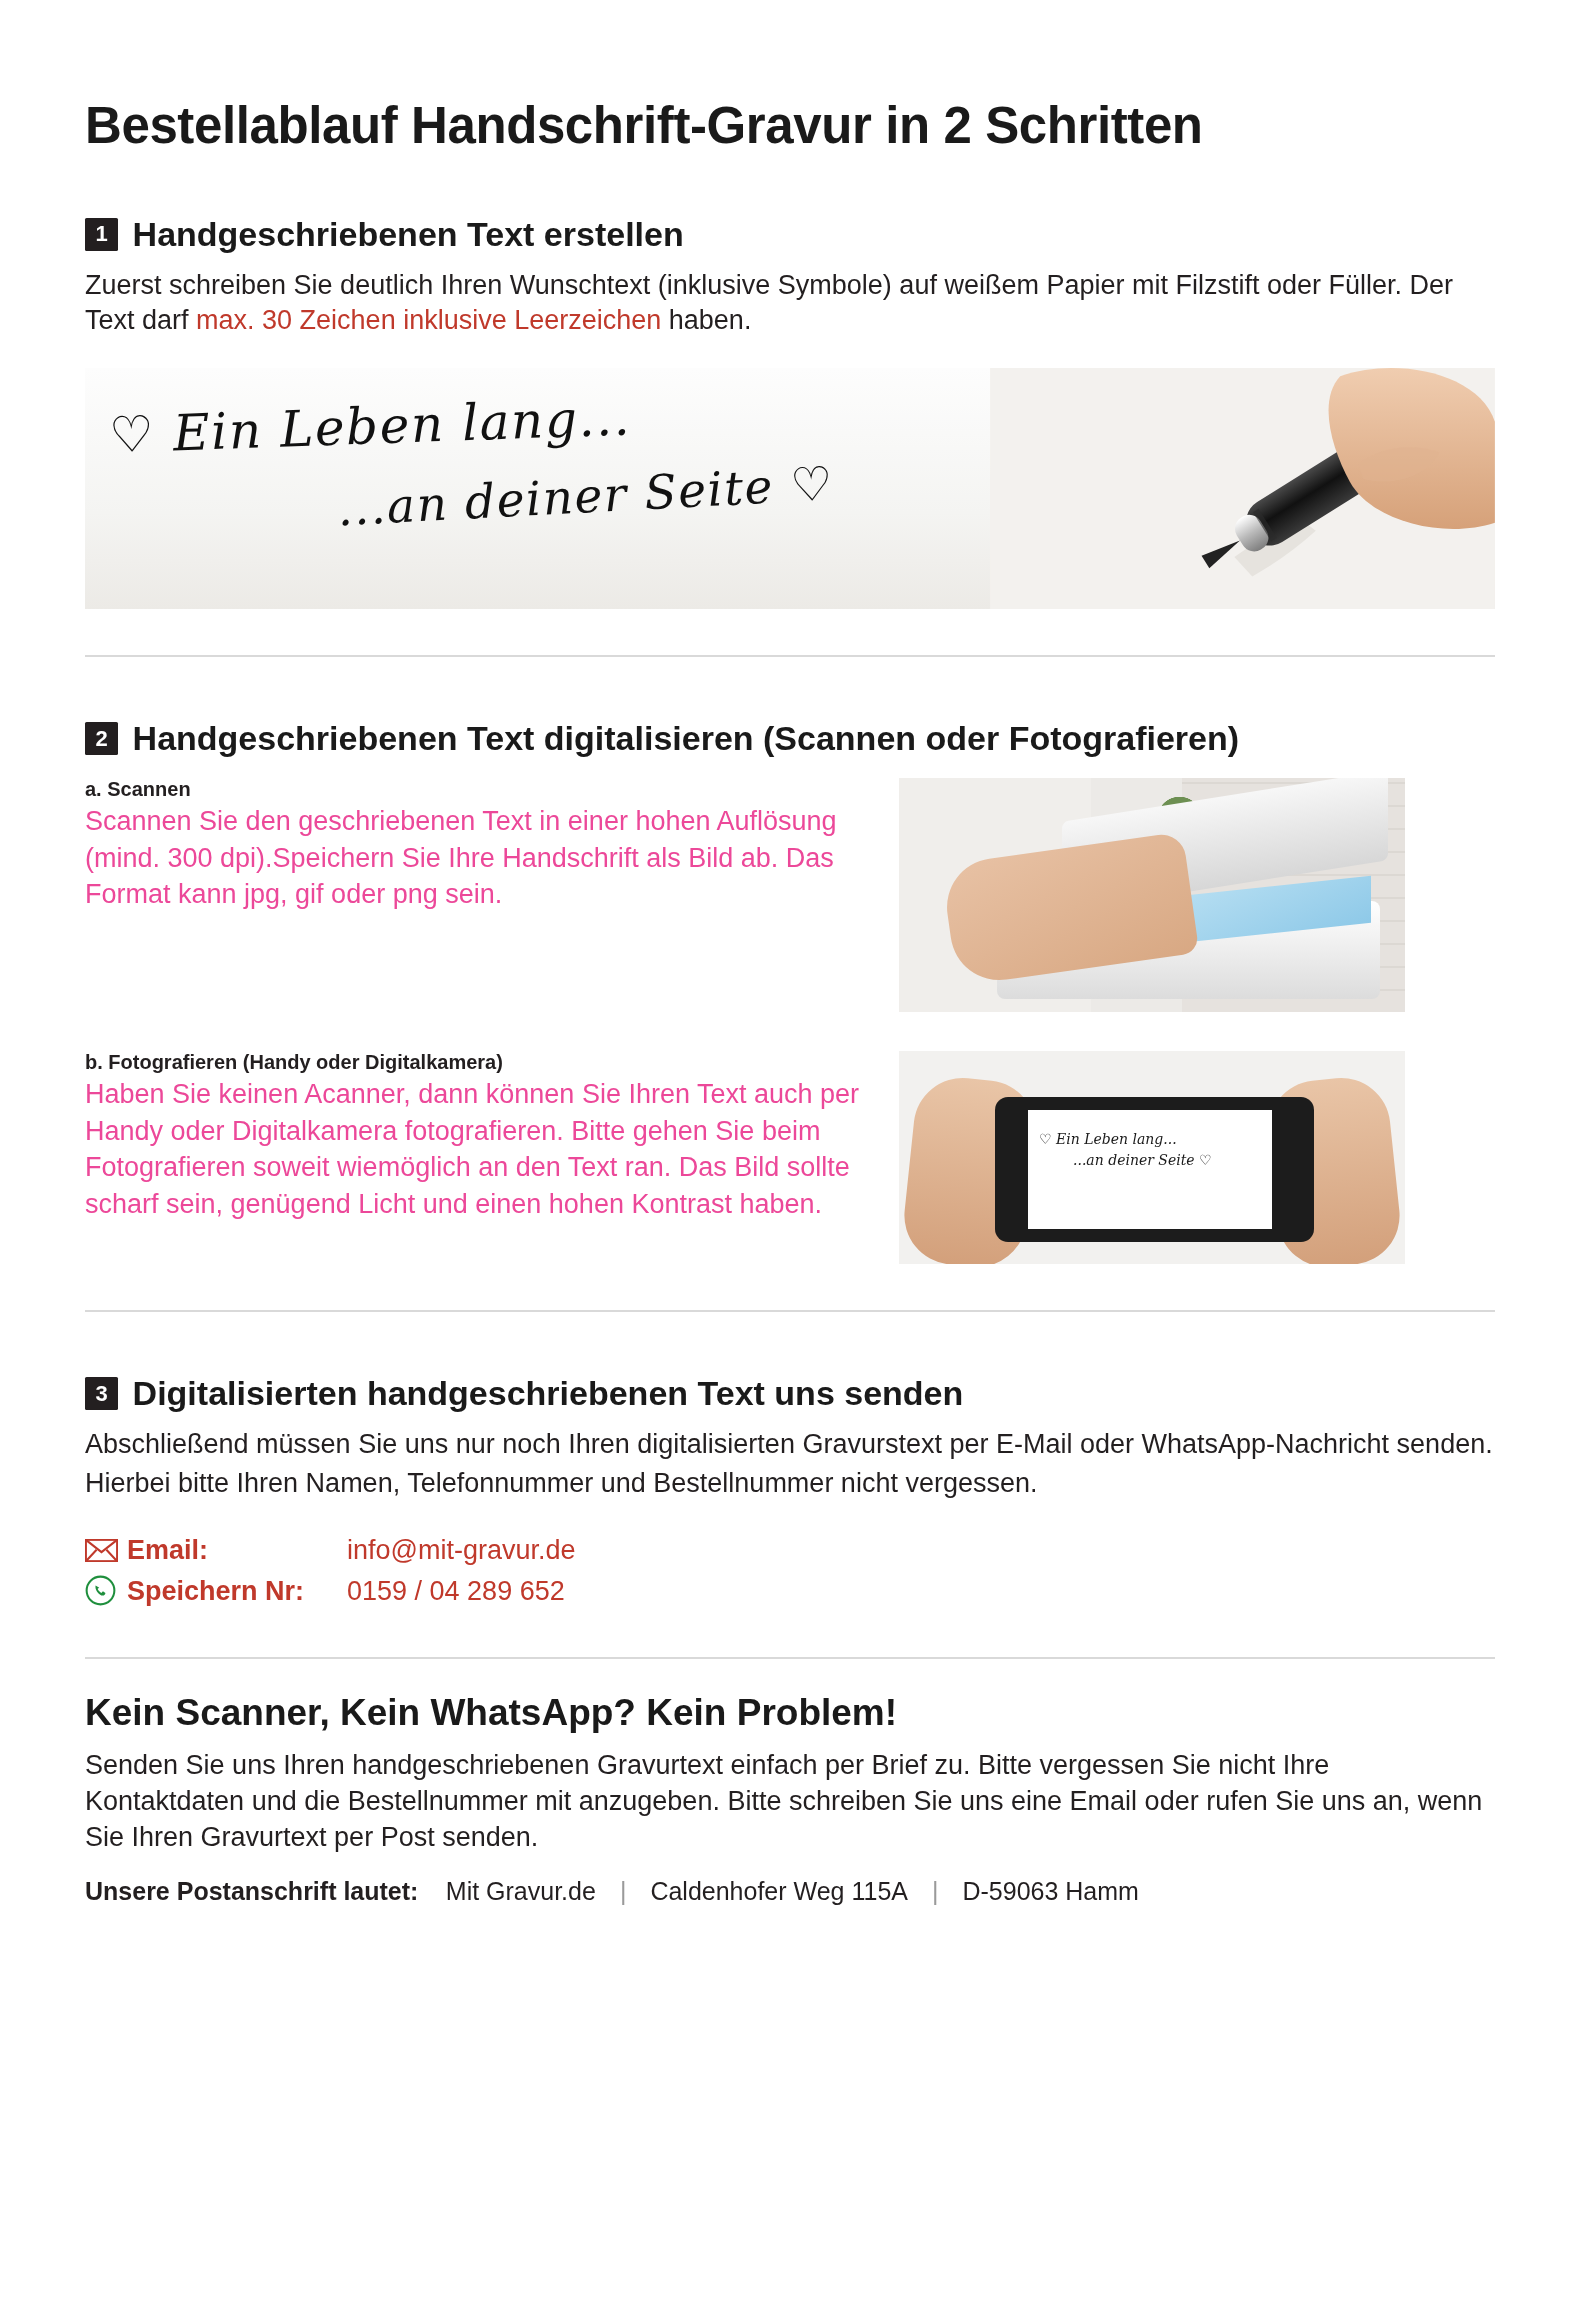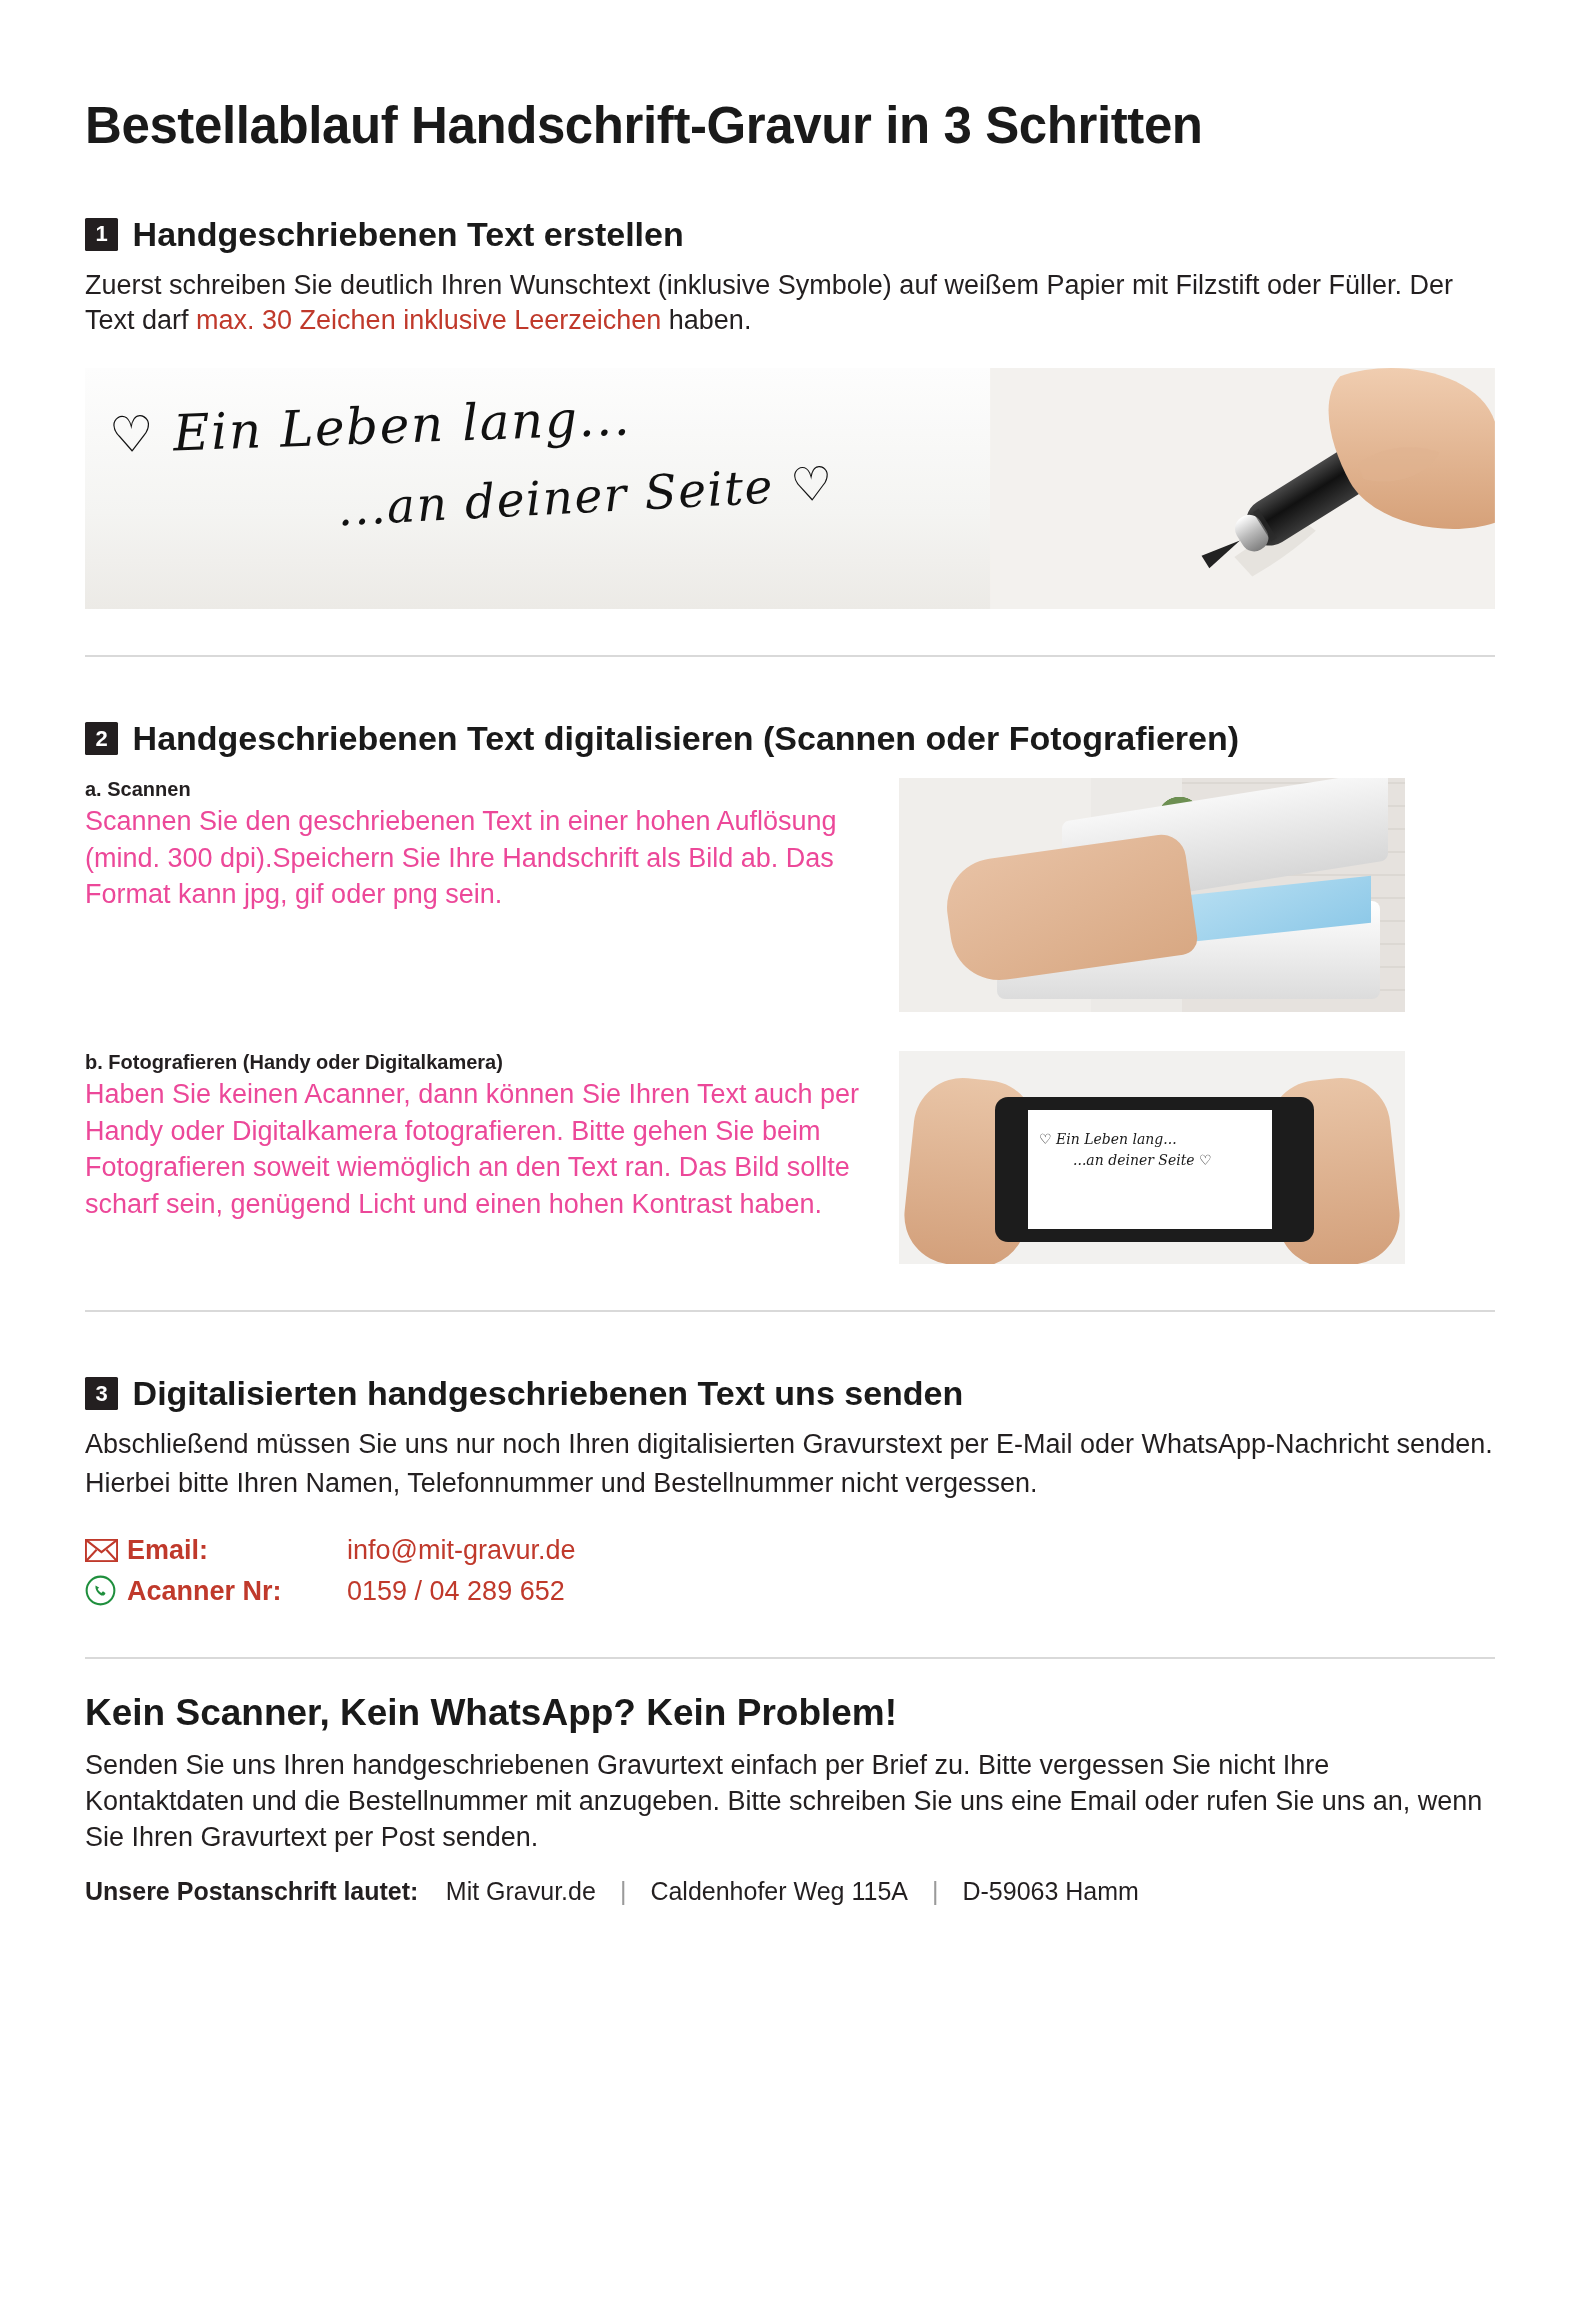--- a/index.html
+++ b/index.html
@@ -274,21 +274,21 @@
   }
   .addr-label { font-weight: bold; margin-right: 24.4px; }
   .addr-part { font-weight: normal; }
   .addr-sep { color: #9a9a9a; margin: 0 21px; font-weight: normal; }
 </style>
 </head>
 <body>
 
 <div class="page">
 
-  <h1 class="doc-title">Bestellablauf Handschrift-Gravur in 3 Schritten</h1>
+  <h1 class="doc-title">Bestellablauf Handschrift-Gravur in 2 Schritten</h1>
 
   <div class="step-head">
     <span class="step-num">1</span>
     <span class="step-title">Handgeschriebenen Text erstellen</span>
   </div>
 
   <p class="para"><span>Zuerst schreiben Sie deutlich Ihren Wunschtext (inklusive Symbole) auf weißem Papier mit Filzstift oder Füller. Der Text darf </span><span class="hl-red">max. 30 Zeichen inklusive Leerzeichen</span><span> haben.</span></p>
 
   <div class="hw-photo">
     <div class="hw-script">
@@ -389,21 +389,21 @@
       <span class="contact-label">Email:</span>
       <span class="contact-value">info@mit-gravur.de</span>
     </div>
     <div class="contact-row">
       <span class="contact-icon">
         <svg width="31" height="31" viewBox="0 0 38 38">
           <circle cx="19" cy="19" r="17" fill="none" stroke="#1f8f3d" stroke-width="2.5"></circle>
           <path d="M13 13 C12 17, 15 23, 20 25 C23 26, 25 24, 25 22 L22 20 L20 22 C18 21, 16 19, 15.5 17 L17.5 15.5 Z" fill="#1f8f3d"></path>
         </svg>
       </span>
-      <span class="contact-label wa">Acanner Nr:</span>
+      <span class="contact-label wa">Speichern Nr:</span>
       <span class="contact-value dark">0159 / 04 289 652</span>
     </div>
   </div>
 
   <div class="divider"></div>
 
   <div class="bottom-head">Kein Scanner, Kein WhatsApp? Kein Problem!</div>
   <p class="para">Senden Sie uns Ihren handgeschriebenen Gravurtext einfach per Brief zu. Bitte vergessen Sie nicht Ihre Kontaktdaten und die Bestellnummer mit anzugeben. Bitte schreiben Sie uns eine Email oder rufen Sie uns an, wenn Sie Ihren Gravurtext per Post senden.</p>
 
   <div class="addr-row">

